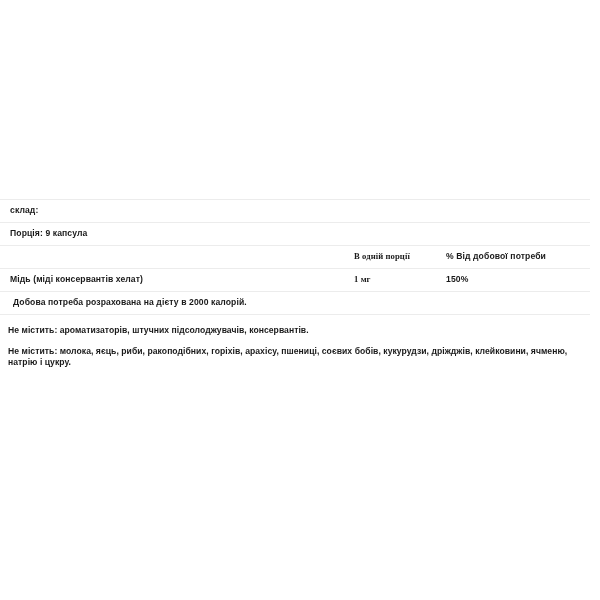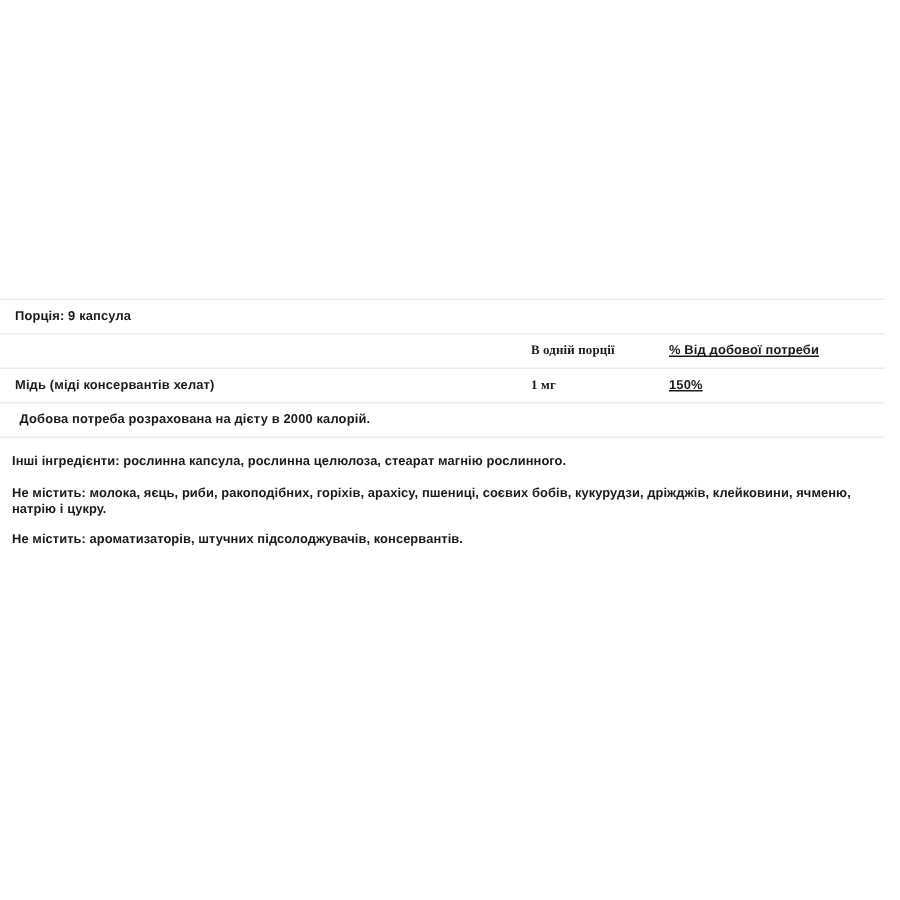--- a/index.html
+++ b/index.html
@@ -50,21 +50,21 @@
     vertical-align: middle;
     white-space: nowrap;
     letter-spacing: 0.1px;
   }
 
   .col-name   { width: 354px; }
   .col-amount { width: 92px;  }
   .col-dv     { width: 144px; }
 
   td.c-amount { padding-left: 0; font-family: Liberation Serif, serif; }
-  td.c-dv     { padding-left: 0; text-decoration: underline; }
+  td.c-dv     { padding-left: 0; }
 
   .row-indent td {
     padding-left: 13px;
   }
 
   
   .notes {
     padding-top: 10px;
     width: 578px;
     font-size: 8.6px;
@@ -89,37 +89,39 @@
   <div class="top-spacer"></div>
 
   <table class="facts-table">
     <colgroup>
       <col class="col-name">
       <col class="col-amount">
       <col class="col-dv">
     </colgroup>
     <tbody>
       <tr>
+        <td class="c-name" colspan="3">склад:</td>
+      </tr>
+      <tr>
         <td class="c-name" colspan="3">Порція: 9 капсула</td>
       </tr>
       <tr>
         <td class="c-name"></td>
         <td class="c-amount">В одній порції</td>
         <td class="c-dv">% Від добової потреби</td>
       </tr>
       <tr>
         <td class="c-name">Мідь (міді консервантів хелат)</td>
         <td class="c-amount">1 мг</td>
         <td class="c-dv">150%</td>
       </tr>
       <tr class="row-indent">
         <td class="c-name" colspan="3">Добова потреба розрахована на дієту в 2000 калорій.</td>
       </tr>
     </tbody>
   </table>
 
   <div class="notes">
-    <p>Інші інгредієнти: рослинна капсула, рослинна целюлоза, стеарат магнію рослинного.</p>
+    <p>Не містить: ароматизаторів, штучних підсолоджувачів, консервантів.</p>
     <p>Не містить: молока, яєць, риби, ракоподібних, горіхів, арахісу, пшениці, соєвих бобів, кукурудзи, дріжджів, клейковини, ячменю, натрію і цукру.</p>
-    <p>Не містить: ароматизаторів, штучних підсолоджувачів, консервантів.</p>
   </div>
 
 </div>
 
 </body></html>

